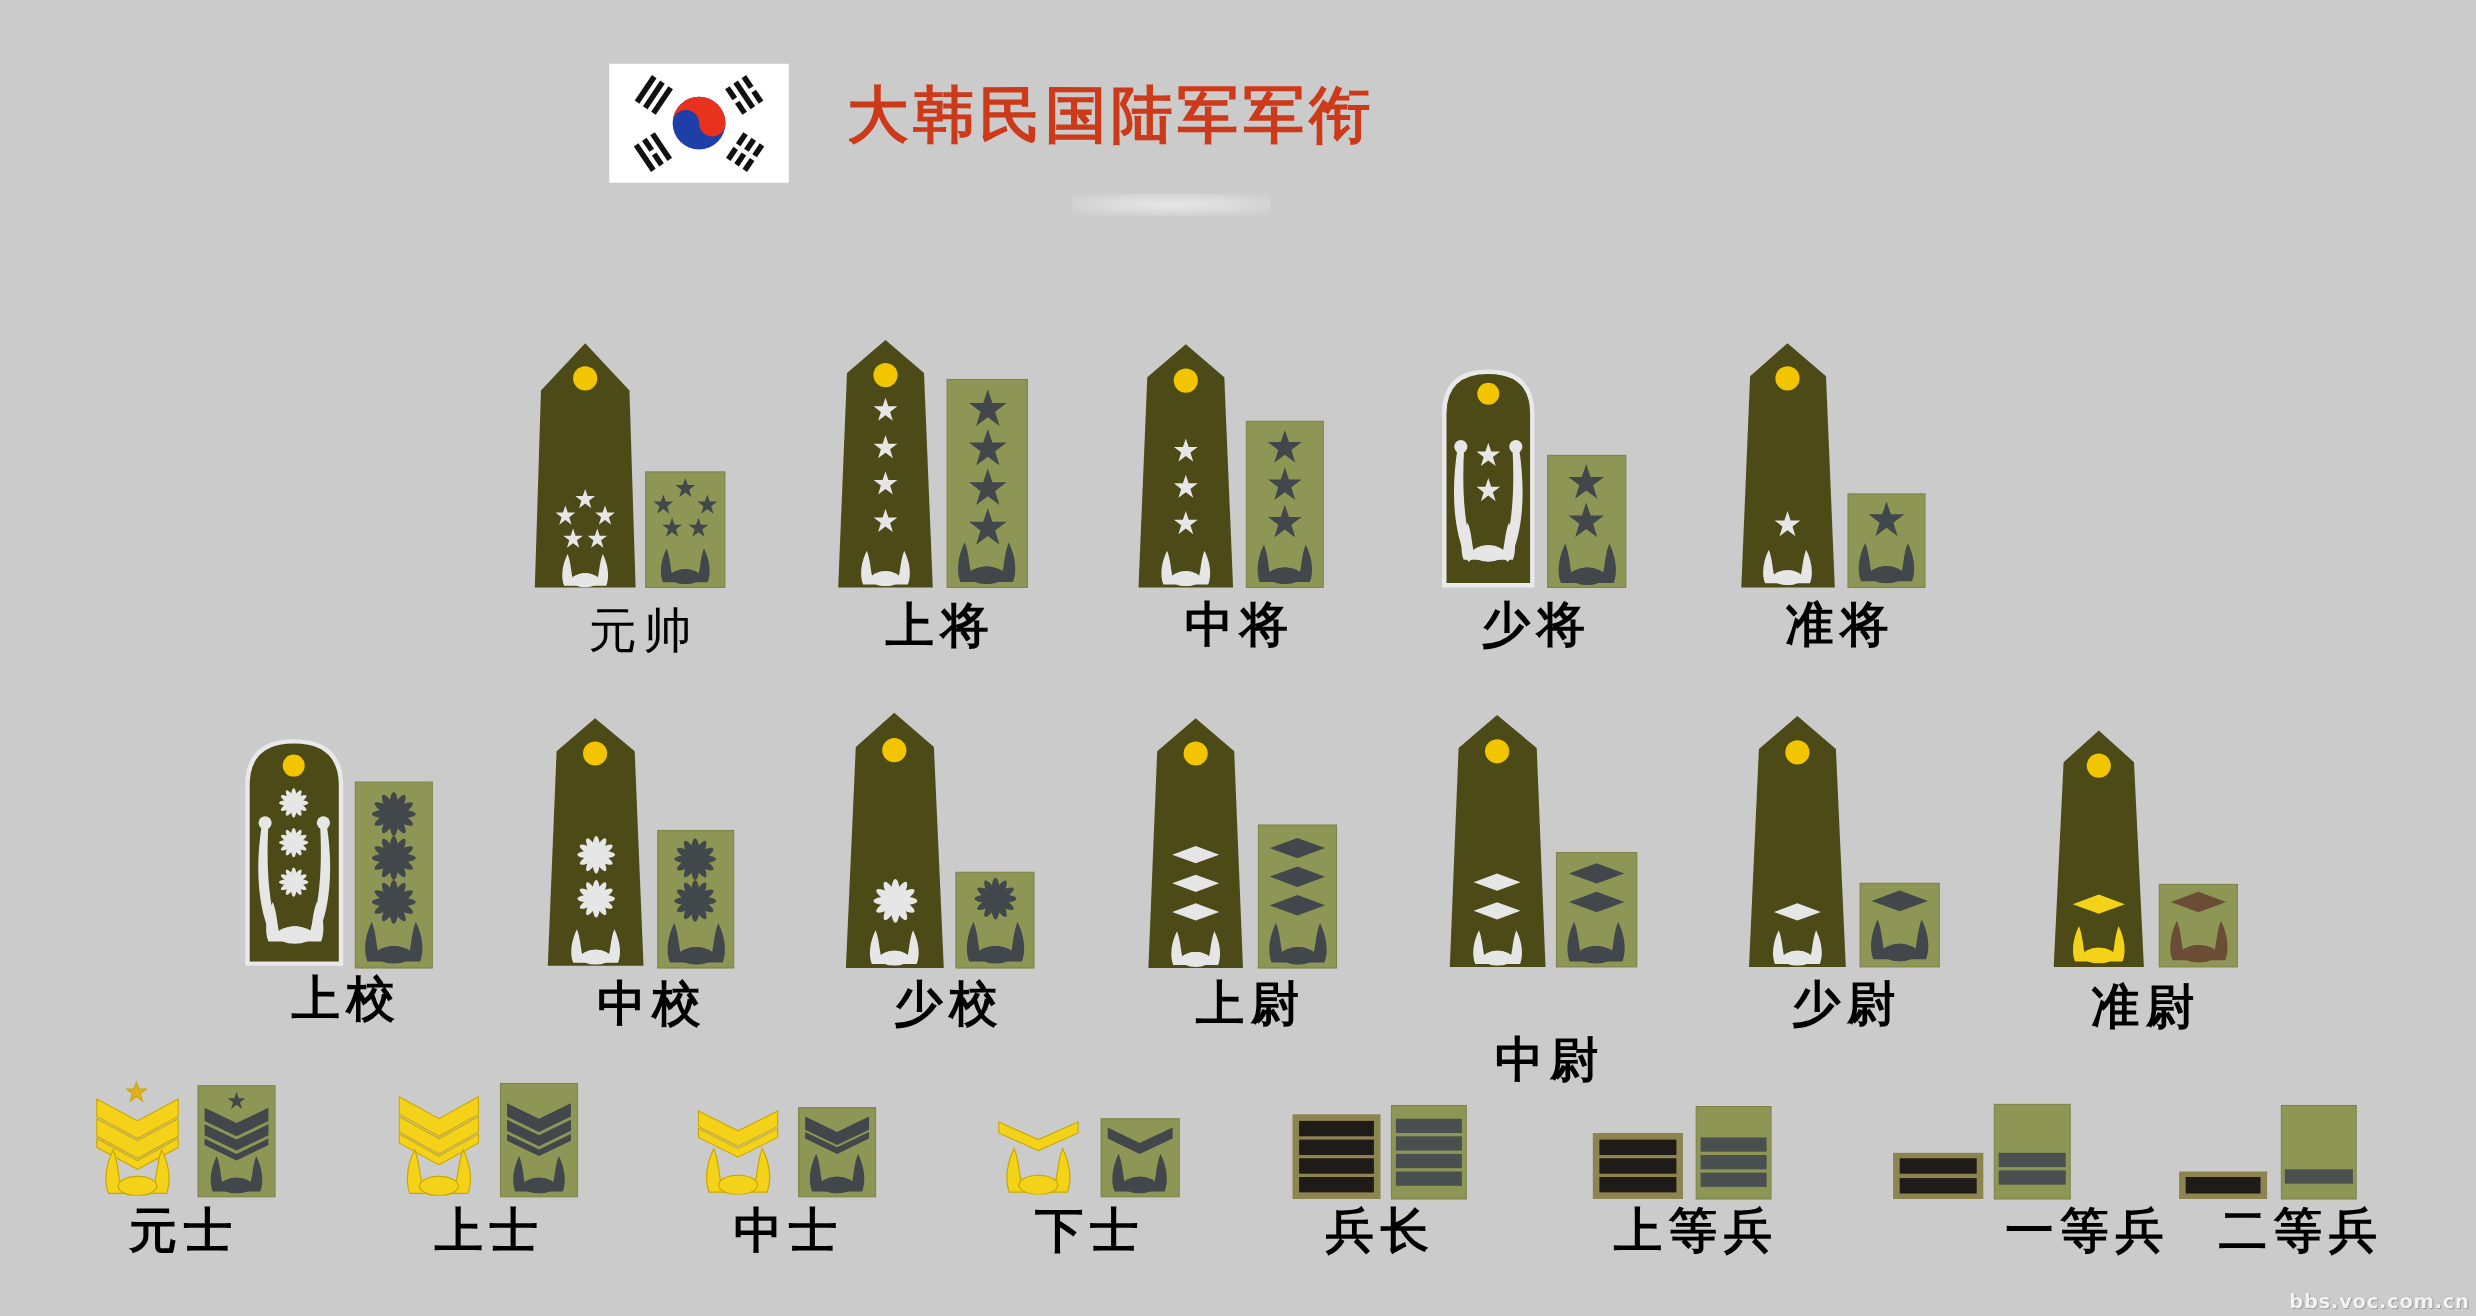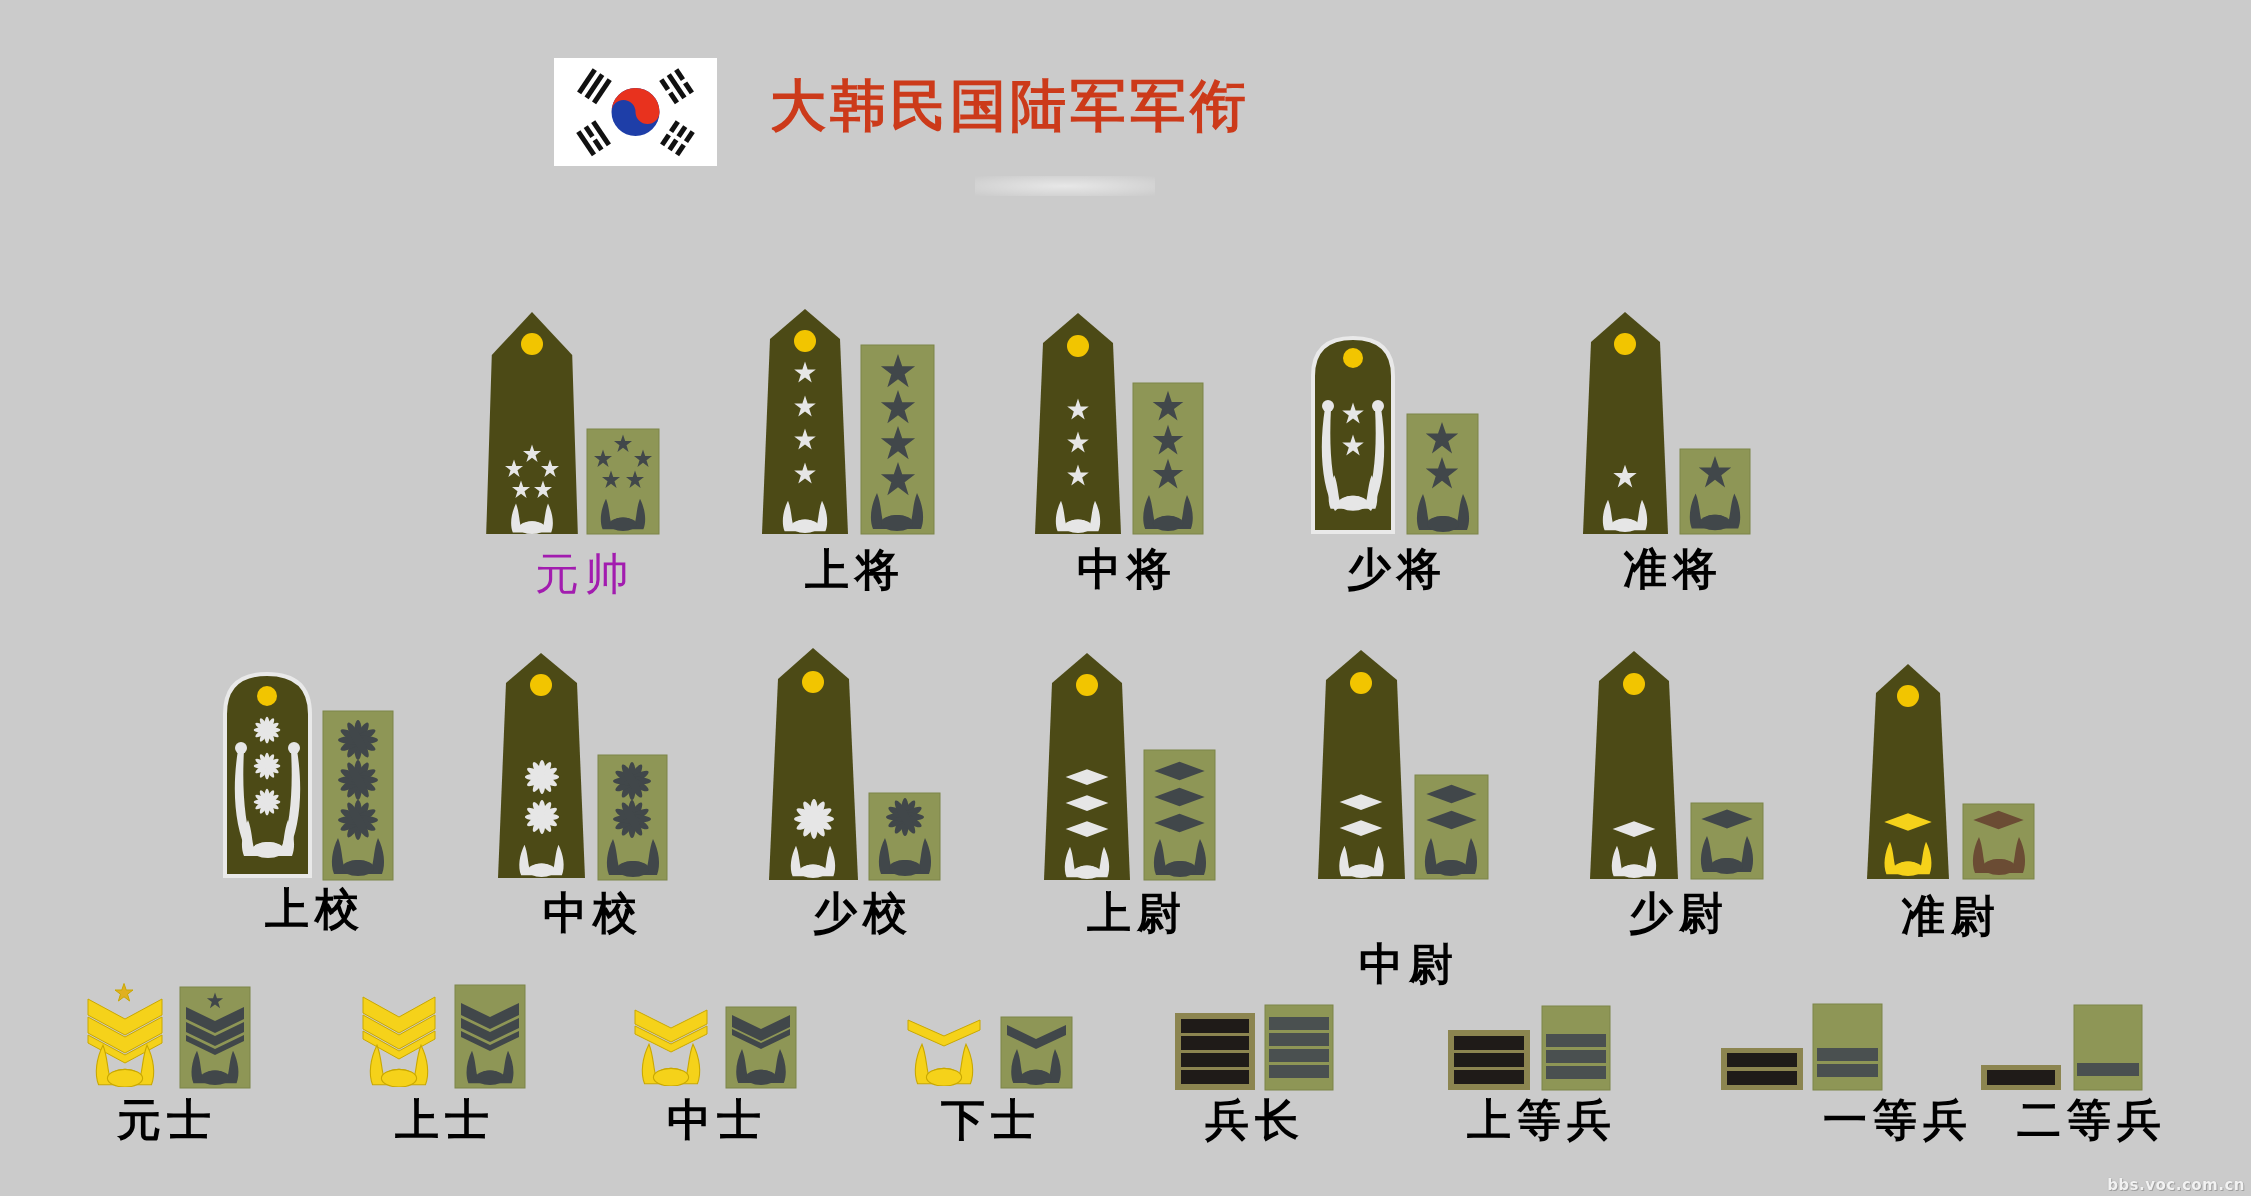--- a/index.html
+++ b/index.html
@@ -23,28 +23,28 @@
   .title-fade {
     left: 975px; top: 176px; width: 180px; height: 20px;
     background: radial-gradient(ellipse at center, rgba(255,255,255,0.55), rgba(255,255,255,0));
   }
 
   
   .label {
     color: #000000; font-size: 44px; font-weight: bold; text-align: center;
     white-space: nowrap; letter-spacing: 6px; line-height: 52px;
   }
-  .label.green { color: #a21caf; font-weight: normal; }
+  .label.green { color: #000000; font-weight: normal; }
 
   
   .board svg, .patch svg, .ins svg { width: 100%; height: 100%; display: block; overflow: visible; }
 
   .watermark {
     right: 6px; bottom: 2px; color: #f2f2f2; font-family: "DejaVu Sans", sans-serif;
-    font-size: 15px; font-weight: bold; letter-spacing: 0.5px;
+    font-size: 18px; font-weight: bold; letter-spacing: 0.5px;
     text-shadow: 0 0 1px #9a9a9a, 1px 1px 0 #a0a0a0;
   }
 </style>
 </head>
 <body>
 
 <div class="abs flag">
   <svg viewBox="0 0 163 108">
     <rect width="163" height="108" fill="#ffffff"></rect>
     <g transform="translate(81.5,54)">

